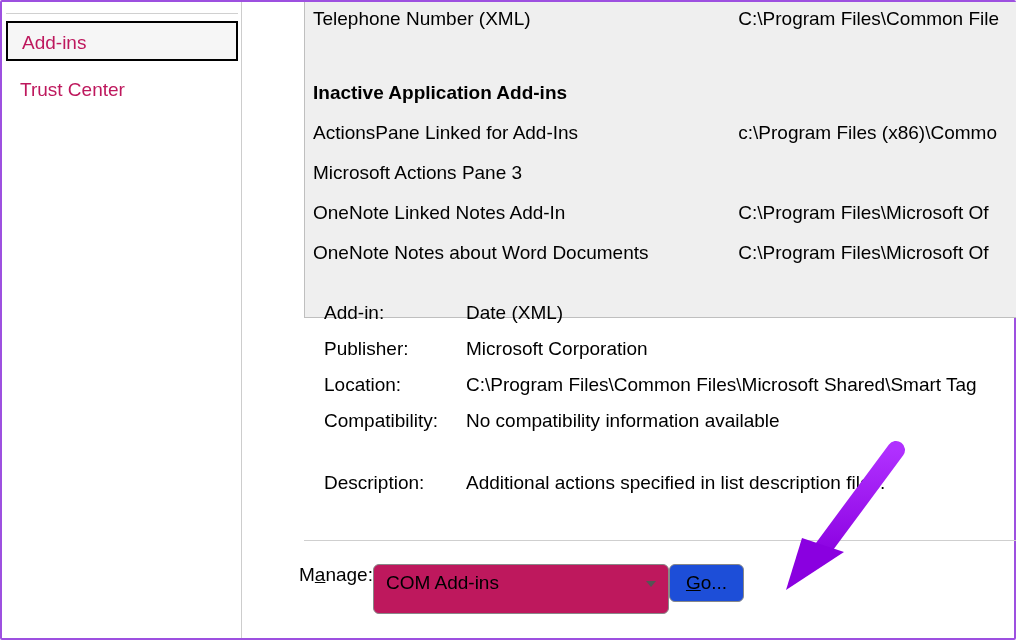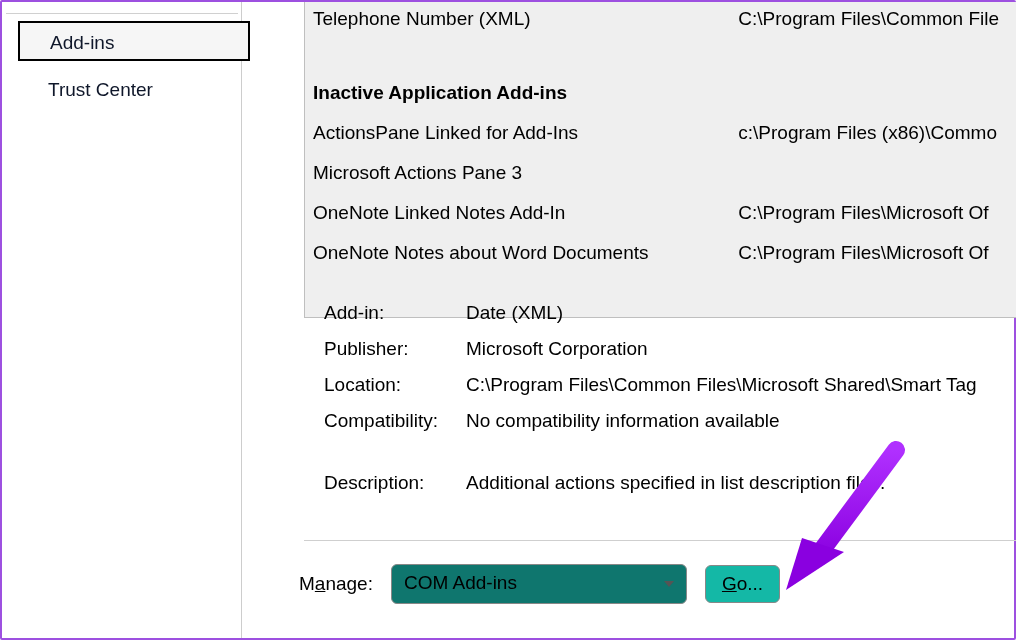--- a/index.html
+++ b/index.html
@@ -30,26 +30,26 @@
   }
   .sidebar-top-divider {
     position: absolute;
     left: 4px; top: 11px;
     width: 232px;
     height: 1px;
     background: #d0d0d0;
   }
   .sidebar-item {
     position: absolute;
-    left: 16px;
+    left: 4px;
     width: 232px;
     height: 40px;
     line-height: 40px;
-    padding-left: 30px;
-    color: #0f172a;
+    padding-left: 14px;
+    color: #be185d;
     cursor: default;
   }
   .sidebar-item.selected {
     top: 19px;
     border: 2px solid #000;
     background: #f6f6f6;
   }
   .sidebar-item.trust {
     top: 68px;
   }
@@ -101,50 +101,48 @@
     right: 0;
     height: 1px;
     background: #cfcfcf;
   }
   .manage-bar {
     position: absolute;
     left: 55px; top: 562px;
     right: 10px;
     height: 40px;
     display: flex;
-    align-items: center;
-    gap: 18px;
   }
   .manage-label .ul { text-decoration: underline; }
   .manage-select {
     width: 296px;
-    height: 40px;
+    height: 50px;
     border: 1px solid #888;
     border-radius: 6px;
     padding: 0 34px 0 12px;
-    background: #0f766e;
+    background: #be185d;
     position: relative;
     line-height: 36px;
   }
   .manage-select::after {
     content: "";
     position: absolute;
     right: 12px; top: 16px;
     width: 0; height: 0;
     border-left: 5px solid transparent;
     border-right: 5px solid transparent;
     border-top: 6px solid #555;
   }
   .go-btn {
     height: 38px;
     min-width: 70px;
     padding: 0 16px;
     border: 1px solid #888;
     border-radius: 6px;
-    background: #14b8a6;
+    background: #1d4ed8;
     line-height: 36px;
     text-align: center;
   }
   .go-btn .ul { text-decoration: underline; }
   .arrow-svg {
     position: absolute;
     left: 786px; top: 440px;
     width: 140px; height: 160px;
     pointer-events: none;
   }

